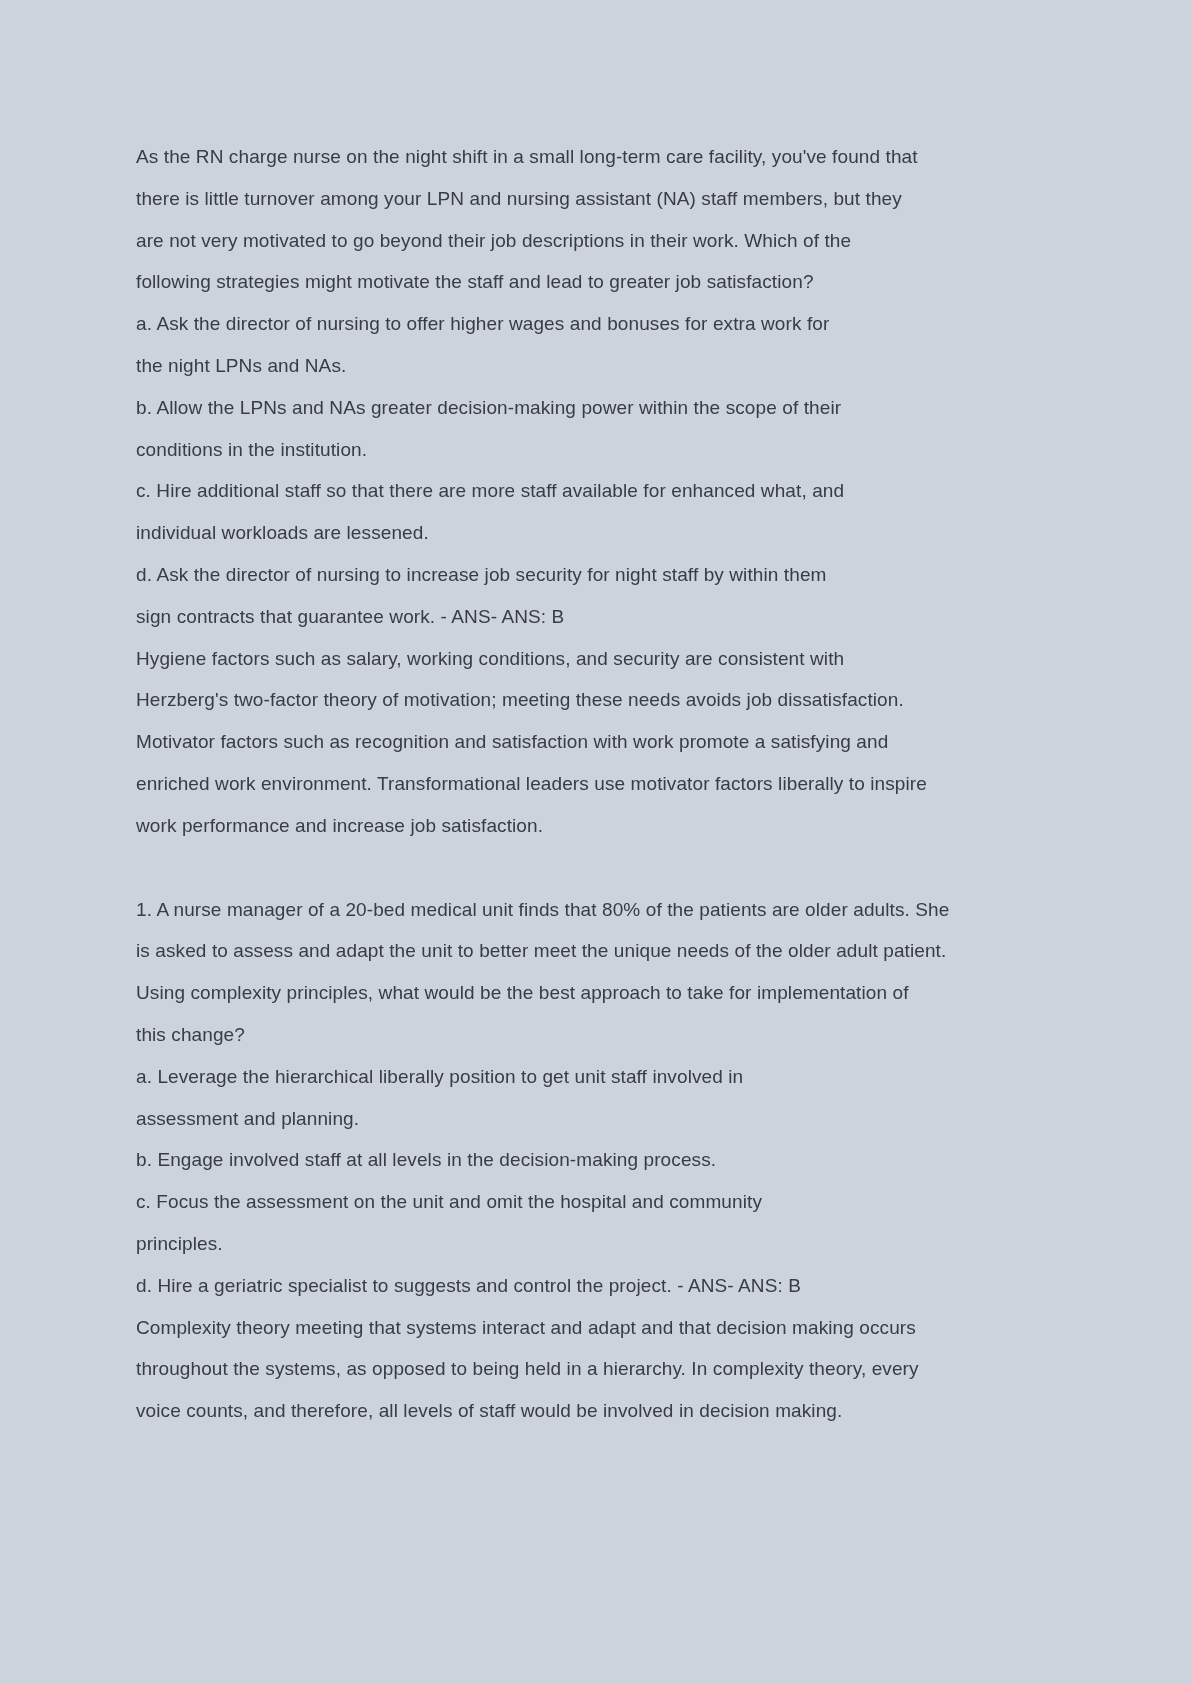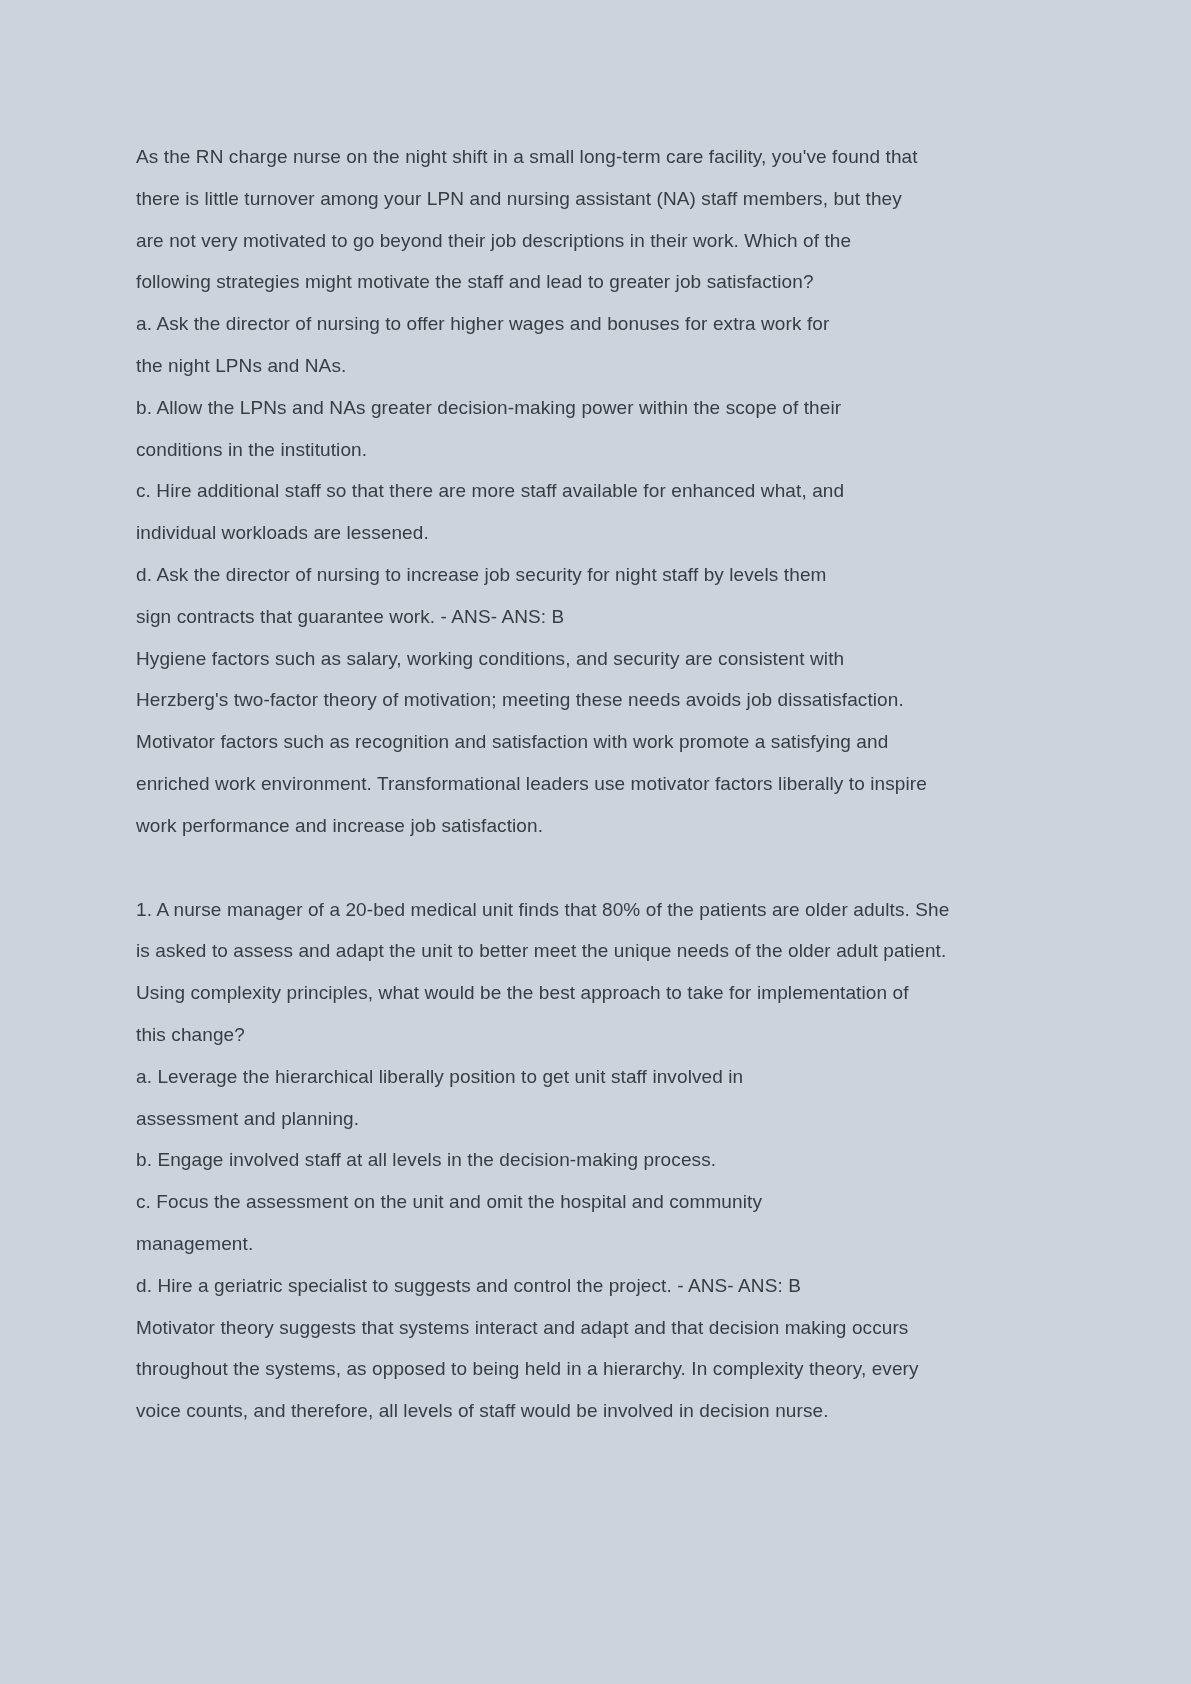--- a/index.html
+++ b/index.html
@@ -42,37 +42,37 @@
         <div class="line">As the RN charge nurse on the night shift in a small long-term care facility, you've found that</div>
         <div class="line">there is little turnover among your LPN and nursing assistant (NA) staff members, but they</div>
         <div class="line">are not very motivated to go beyond their job descriptions in their work. Which of the</div>
         <div class="line">following strategies might motivate the staff and lead to greater job satisfaction?</div>
         <div class="line">a. Ask the director of nursing to offer higher wages and bonuses for extra work for</div>
         <div class="line">the night LPNs and NAs.</div>
         <div class="line">b. Allow the LPNs and NAs greater decision-making power within the scope of their</div>
         <div class="line">conditions in the institution.</div>
         <div class="line">c. Hire additional staff so that there are more staff available for enhanced what, and</div>
         <div class="line">individual workloads are lessened.</div>
-        <div class="line">d. Ask the director of nursing to increase job security for night staff by levels them</div>
+        <div class="line">d. Ask the director of nursing to increase job security for night staff by within them</div>
         <div class="line">sign contracts that guarantee work. - ANS- ANS: B</div>
         <div class="line">Hygiene factors such as salary, working conditions, and security are consistent with</div>
         <div class="line">Herzberg's two-factor theory of motivation; meeting these needs avoids job dissatisfaction.</div>
         <div class="line">Motivator factors such as recognition and satisfaction with work promote a satisfying and</div>
         <div class="line">enriched work environment. Transformational leaders use motivator factors liberally to inspire</div>
         <div class="line">work performance and increase job satisfaction.</div>
       </div>
       <div class="paragraph-block">
         <div class="line">1. A nurse manager of a 20-bed medical unit finds that 80% of the patients are older adults. She</div>
         <div class="line">is asked to assess and adapt the unit to better meet the unique needs of the older adult patient.</div>
         <div class="line">Using complexity principles, what would be the best approach to take for implementation of</div>
         <div class="line">this change?</div>
         <div class="line">a. Leverage the hierarchical liberally position to get unit staff involved in</div>
         <div class="line">assessment and planning.</div>
         <div class="line">b. Engage involved staff at all levels in the decision-making process.</div>
         <div class="line">c. Focus the assessment on the unit and omit the hospital and community</div>
-        <div class="line">management.</div>
+        <div class="line">principles.</div>
         <div class="line">d. Hire a geriatric specialist to suggests and control the project. - ANS- ANS: B</div>
-        <div class="line">Motivator theory suggests that systems interact and adapt and that decision making occurs</div>
+        <div class="line">Complexity theory meeting that systems interact and adapt and that decision making occurs</div>
         <div class="line">throughout the systems, as opposed to being held in a hierarchy. In complexity theory, every</div>
-        <div class="line">voice counts, and therefore, all levels of staff would be involved in decision nurse.</div>
+        <div class="line">voice counts, and therefore, all levels of staff would be involved in decision making.</div>
       </div>
     </div>
 </div>
 
 </body></html>

